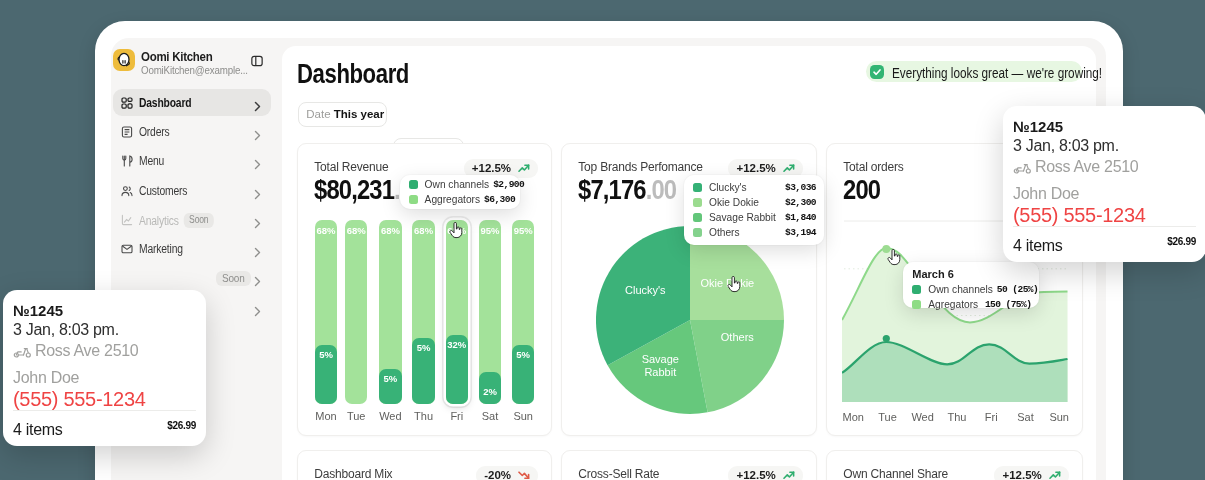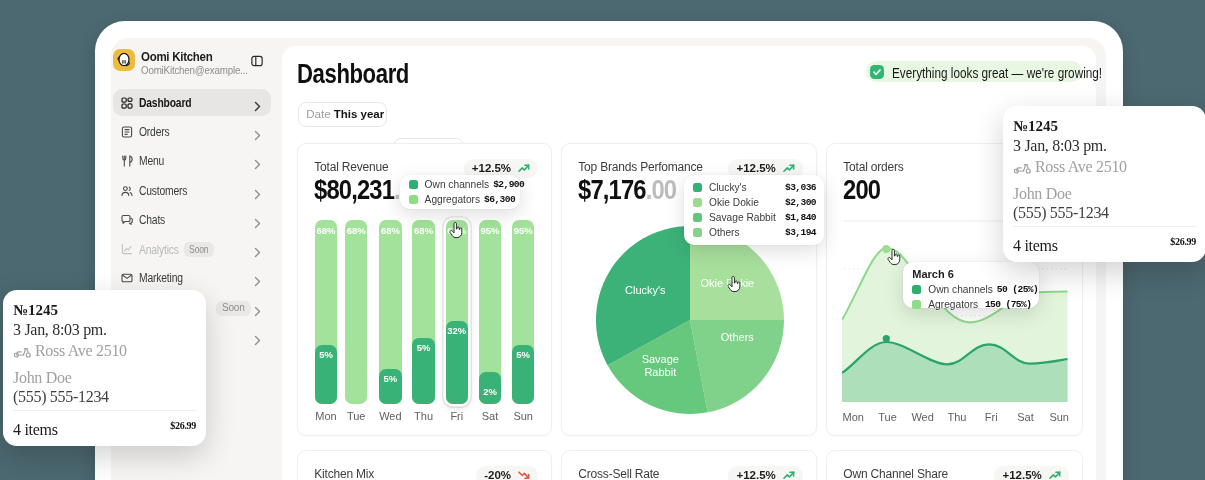--- a/index.html
+++ b/index.html
@@ -44,26 +44,26 @@
 .trow .sq { width:9px; height:9px; border-radius:2.5px; margin-right:7px; flex:none; }
 .trow .v { margin-left:auto; padding-left:4px; font-family:"Liberation Mono", monospace; font-weight:bold; font-size:9.6px; color:#111; letter-spacing:-0.6px; }
 
 #bars { position:absolute; left:16.5px; top:76px; width:222px; height:184px; }
 .bar { position:absolute; top:0; width:22.4px; height:184px; background:#a3e29a; border-radius:7px; }
 .bar .tl { position:absolute; top:5px; width:100%; text-align:center; font-size:9.5px; font-weight:bold; color:#fff; }
 .bar .seg { position:absolute; bottom:0; width:100%; background:#38b277; border-radius:7px; }
 .bar .sl { position:absolute; top:4px; width:100%; text-align:center; font-size:9.5px; font-weight:bold; color:#fff; }
 .xl { position:absolute; top:261px; width:34px; margin-left:-17px; text-align:center; font-size:11px; color:#5f5f5d; }
 
-.ocard { position:absolute; width:203px; height:156px; background:#fff; border-radius:14px; box-shadow:0 10px 30px rgba(0,0,0,.18); z-index:40;font-family:Liberation Serif, serif; }
+.ocard { position:absolute; width:203px; height:156px; background:#fff; border-radius:14px; box-shadow:0 10px 30px rgba(0,0,0,.18); z-index:40; }
 .ocard .num { position:absolute; left:10px; top:12px; font-size:15px; font-weight:bold; color:#1a1a1a; }
 .ocard .dt { position:absolute; left:10px; top:31px; font-size:16px; color:#2e2e2e; letter-spacing:-.3px; white-space:nowrap; }
 .ocard .addr { position:absolute; left:10px; top:52px; font-size:16px; color:#a0a09e; letter-spacing:-.3px; white-space:nowrap; }
 .ocard .nm { position:absolute; left:10px; top:79px; font-size:16px; color:#a0a09e; letter-spacing:-.3px; white-space:nowrap; }
-.ocard .ph { position:absolute; left:10px; top:98px; font-size:16px; color:#404040; letter-spacing:-.3px; white-space:nowrap; }
+.ocard .ph { position:absolute; left:10px; top:98px; font-size:20px; color:#ef4444; letter-spacing:-.3px; white-space:nowrap; }
 .ocard .dv { position:absolute; left:10px; right:10px; top:119.5px; height:1px; background:#ececea; }
 .ocard .it { position:absolute; left:10px; top:131px; font-size:16px; color:#1b1b1b; letter-spacing:-.3px; }
 .ocard .pr { position:absolute; right:10px; top:130px; font-size:10px; font-weight:bold; color:#101010; letter-spacing:-.3px; }
 .xl { position:absolute; top:190px; width:34px; margin-left:-17px; text-align:center; font-size:11px; color:#5f5f5d; }
 .xlbl { position:absolute; top:267px; width:34px; margin-left:-17px; text-align:center; font-size:11px; color:#5f5f5d; }
 .bar.hl { box-shadow:0 0 0 2.5px #fff, 0 0 0 4px rgba(0,0,0,.07), 0 3px 9px rgba(0,0,0,.18); }
 .tiphead { padding:6px 9px 2px; font-size:11px; font-weight:bold; color:#1c1c1c; }
 .cursor { position:absolute; z-index:60; }
 </style>
 </head>
@@ -135,33 +135,20 @@
               <circle cx="4.4" cy="3.6" r="1.9"></circle>
               <path d="M1 10.6c0-1.9 1.5-3.2 3.4-3.2s3.4 1.3 3.4 3.2"></path>
               <path d="M8.2 2a1.9 1.9 0 0 1 0 3.4M9.2 7.6c1.1.4 1.8 1.5 1.8 3"></path>
             </g>
           </svg>
       <div class="lb">Customers</div>
           <span class="chev"><svg width="7" height="11" viewBox="0 0 7 11">
               <path d="M1.5 1.5 L5.5 5.5 L1.5 9.5" fill="none" stroke="#8f8f8d" stroke-width="1.4" stroke-linecap="round" stroke-linejoin="round"></path>
             </svg></span>
     </div>
-    <div class="nitem">
-          <div class="bg"></div>
-      <svg class="ic" viewBox="0 0 12 12">
-            <g fill="none" stroke="#4a4a4a" stroke-width="1.1" stroke-linejoin="round">
-              <path d="M1 2.8A1.3 1.3 0 0 1 2.3 1.5h5.4A1.3 1.3 0 0 1 9 2.8v3.4a1.3 1.3 0 0 1-1.3 1.3H4.2L2 9.3V7.5H2.3A1.3 1.3 0 0 1 1 6.2Z"></path>
-              <path d="M9.4 4.2h.8A1 1 0 0 1 11.2 5.2v2.6a1 1 0 0 1-1 1h-.2v1.6l-1.9-1.6"></path>
-            </g>
-          </svg>
-      <div class="lb">Chats</div>
-          <span class="chev"><svg width="7" height="11" viewBox="0 0 7 11">
-              <path d="M1.5 1.5 L5.5 5.5 L1.5 9.5" fill="none" stroke="#8f8f8d" stroke-width="1.4" stroke-linecap="round" stroke-linejoin="round"></path>
-            </svg></span>
-    </div>
     <div class="nitem dis">
           <div class="bg"></div>
       <svg class="ic" viewBox="0 0 12 12">
             <g fill="none" stroke="#c3c3c1" stroke-width="1.1" stroke-linecap="round">
               <path d="M1.4 1.4v8.2a1 1 0 0 0 1 1h8.2"></path>
               <path d="M3.4 8.2 5.6 5.6 7.4 7 9.8 3.6"></path>
             </g>
           </svg>
       <div class="lb">Analytics<span class="soon">Soon</span></div>
           <span class="chev"><svg width="7" height="11" viewBox="0 0 7 11">
@@ -230,21 +217,21 @@
               </div>
             </div>
         <div class="bar" style="left:97.6px;">
               <div class="tl">68%</div>
               <div class="seg" style="height:66px;">
                 <div class="sl">5%</div>
               </div>
             </div>
         <div class="bar hl" style="left:130.8px;">
               <div class="tl">68%</div>
-              <div class="seg" style="height:83px;margin-top:46px;">
+              <div class="seg" style="height:69px;margin-top:46px;">
                 <div class="sl">32%</div>
               </div>
             </div>
         <div class="bar" style="left:164px;">
               <div class="tl">95%</div>
               <div class="seg" style="height:32px;">
                 <div class="sl" style="top:14px;">2%</div>
               </div>
             </div>
         <div class="bar" style="left:197.2px;">
@@ -301,21 +288,21 @@
       <div class="xlbl" style="left:26px;">Mon</div>
       <div class="xlbl" style="left:60.3px;">Tue</div>
       <div class="xlbl" style="left:95.3px;">Wed</div>
       <div class="xlbl" style="left:129.6px;">Thu</div>
       <div class="xlbl" style="left:163.9px;">Fri</div>
       <div class="xlbl" style="left:198.2px;">Sat</div>
       <div class="xlbl" style="left:231.9px;">Sun</div>
     </div>
 
     <div class="card b" style="left:15.3px; width:255px;">
-      <div class="ct">Kitchen Mix</div>
+      <div class="ct">Dashboard Mix</div>
       <div class="badge">-20% <svg width="12" height="11" viewBox="0 0 12 11">
               <path d="M1 2.2 4.3 5.5 6.4 3.4 10.6 8.2" fill="none" stroke="#df5a47" stroke-width="1.6" stroke-linecap="round" stroke-linejoin="round"></path>
               <path d="M6.9 8.2h3.7V4.5" fill="none" stroke="#df5a47" stroke-width="1.6" stroke-linecap="round" stroke-linejoin="round"></path>
             </svg></div>
     </div>
     <div class="card b" style="left:279.3px; width:255.7px;">
       <div class="ct">Cross-Sell Rate</div>
       <div class="badge">+12.5% <svg width="12" height="11" viewBox="0 0 12 11">
               <path d="M1 8.2 4.3 4.9 6.4 7 10.6 2.2" fill="none" stroke="#2fae6f" stroke-width="1.6" stroke-linecap="round" stroke-linejoin="round"></path>
               <path d="M6.9 2.2h3.7v3.7" fill="none" stroke="#2fae6f" stroke-width="1.6" stroke-linecap="round" stroke-linejoin="round"></path>

